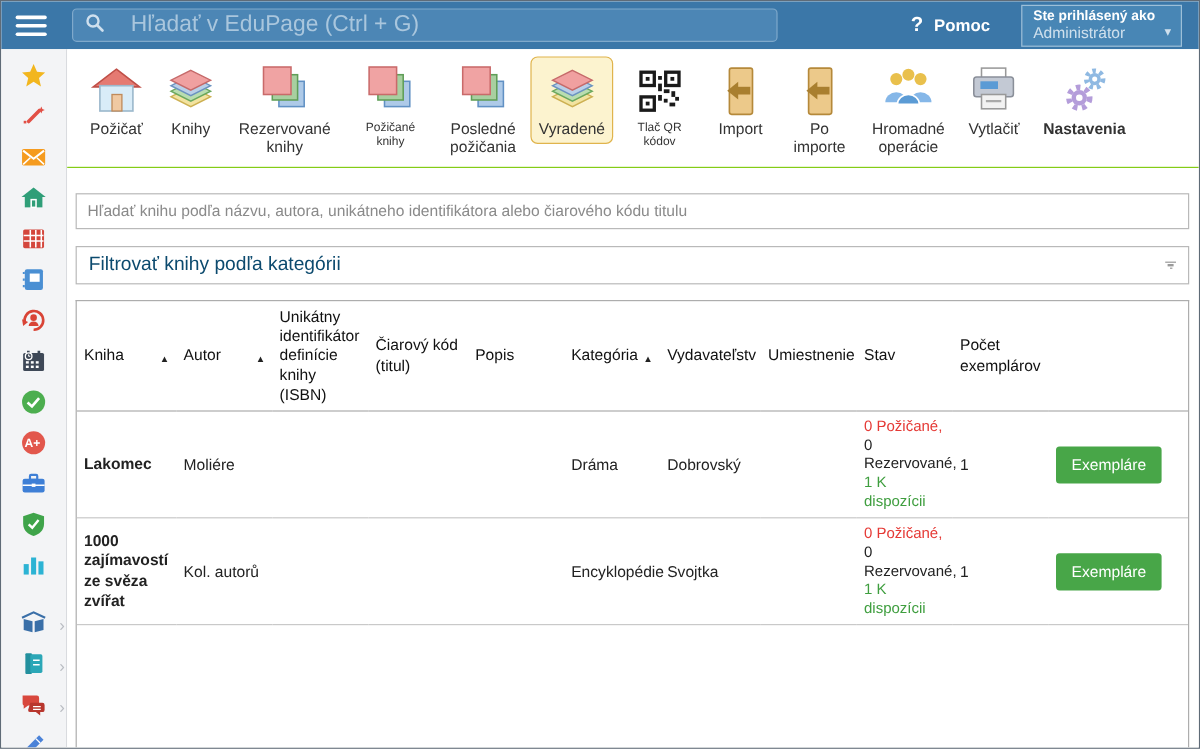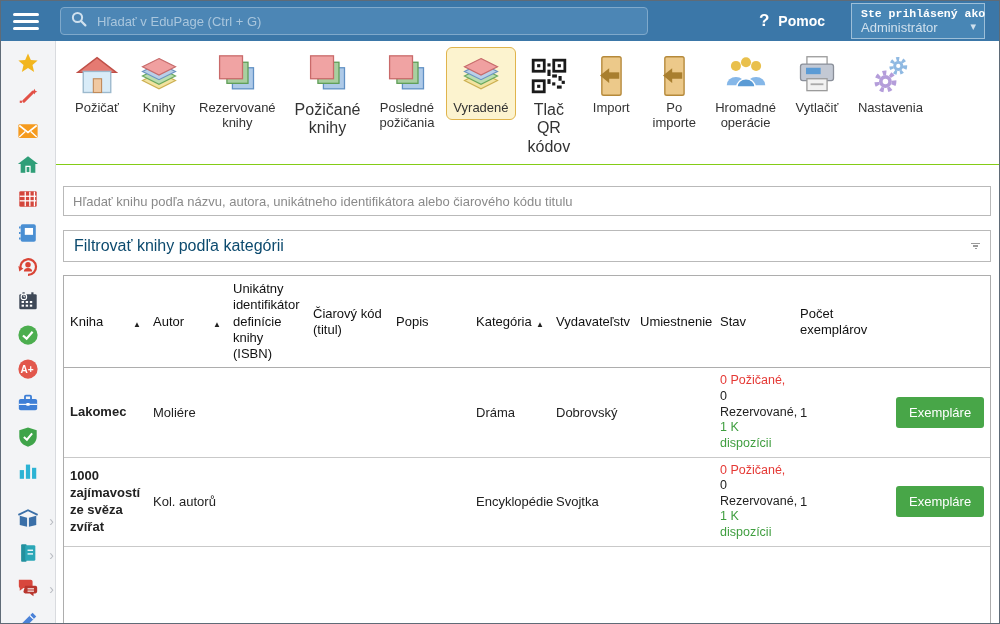--- a/index.html
+++ b/index.html
@@ -20,32 +20,32 @@
   .hamburger { width:30px; cursor:pointer; display:flex; flex-direction:column; gap:4px; }
   .hamburger div { height:3px; background:#fff; border-radius:2px; width:26px; }
   .top-search {
     margin-left:17px; width:588px; height:28px;
     background:#4c86b5; border:1px solid #7fa9cb; border-radius:4px;
     display:flex; align-items:center; padding:0 10px;
   }
   .top-search svg { flex:0 0 16px; }
   .top-search input {
     flex:1; background:transparent; border:none; outline:none;
-    color:#ffffff; font-size:13px; margin-left:10px; font-family:inherit;
+    color:#ffffff; font-size:19px; margin-left:22px; font-family:inherit;
   }
   .top-search input::placeholder { color:#a9c6dd; }
   .top-spacer { flex:1; }
   .help { display:flex; align-items:center; gap:9px; color:#fff; cursor:pointer; margin-right:26px; }
   .help .qmark { font-size:17px; font-weight:bold; }
   .help .hlabel { font-size:14px; font-weight:bold; }
   .admin-box {
     width:134px; background:#4886b5; border:1px solid #9dbfd8;
     padding:3px 9px; cursor:pointer; position:relative;
   }
-  .admin-box .line1 { font-size:11.5px; font-weight:bold; color:#fff; white-space:nowrap;font-family:Liberation Mono, monospace; }
+  .admin-box .line1 { font-size:11.5px; font-weight:bold; color:#fff; white-space:nowrap; }
   .admin-box .line2 { font-size:13px; color:#cfe0ed; }
   .admin-box .dd { position:absolute; right:8px; bottom:5px; color:#cfe0ed; font-size:11px; }
 
   
   .split { flex:1; display:flex; min-height:0; }
 
   
   .sidebar {
     flex:0 0 55px; background:#f3f4f6; border-right:1px solid #d9dbdf;
     display:flex; flex-direction:column; align-items:center;
@@ -60,23 +60,23 @@
     background:#fff; border-bottom:1px solid #84cc16;
     display:flex; align-items:flex-start; padding:6px 10px 4px 12px; gap:5px;
     flex:0 0 91px;
   }
   .tb-item {
     display:flex; flex-direction:column; align-items:center; cursor:pointer;
     padding:4px 6px 3px; border:1px solid transparent; border-radius:6px;
   }
   .tb-item .ticon { height:47px; display:flex; align-items:center; justify-content:center; }
   .tb-item .tlabel { font-size:13px; color:#333; text-align:center; line-height:1.15; margin-top:2px; }
-  .tb-item .tlabel.small { font-size:16px; }
+  .tb-item .tlabel.small { font-size:10px; }
   .tb-item.selected { background:#fcf3cf; border-color:#e0b44c; }
-  .tb-item.push-right { margin-left:auto; margin-right:67px; }
+  .tb-item.push-right { margin-left:auto; margin-right:44px;font-weight:bold; }
 
   
   .content { flex:1; display:flex; flex-direction:column; padding:21px 8px 0 7px; min-height:0; background:#fff; }
   .book-search {
     width:100%; height:30px; border:1px solid #b9b9b9; padding:0 9px;
     font-size:13px; color:#444; outline:none; font-family:inherit; flex:0 0 30px;
   }
   .book-search::placeholder { color:#8a8a8a; }
   .cat-filter {
     margin-top:14px; height:32px; border:1px solid #b9b9b9;
@@ -98,21 +98,21 @@
   th { color:#111; line-height:1.25; }
   .thx { display:flex; align-items:flex-end; justify-content:space-between; }
   .sort { font-size:8px; color:#222; padding-right:2px; }
   td.title { font-weight:bold; line-height:1.3; }
   td.stav { font-size:12.5px; line-height:1.25; padding-right:2px; }
   .st-red { color:#e53935; }
   .st-blk { color:#222; }
   .st-grn { color:#3f9e3f; }
   .btn-exemplare {
     background:#48a648; color:#fff; border:none; border-radius:3px;
-    font-size:13px; padding:8px 13px; cursor:pointer; font-family:inherit;margin-left:16px;
+    font-size:13px; padding:8px 13px; cursor:pointer; font-family:inherit;
   }
 </style>
 </head>
 <body>
 
 <div class="topbar">
   <div class="hamburger">
       <div></div>
       <div></div>
       <div></div>

